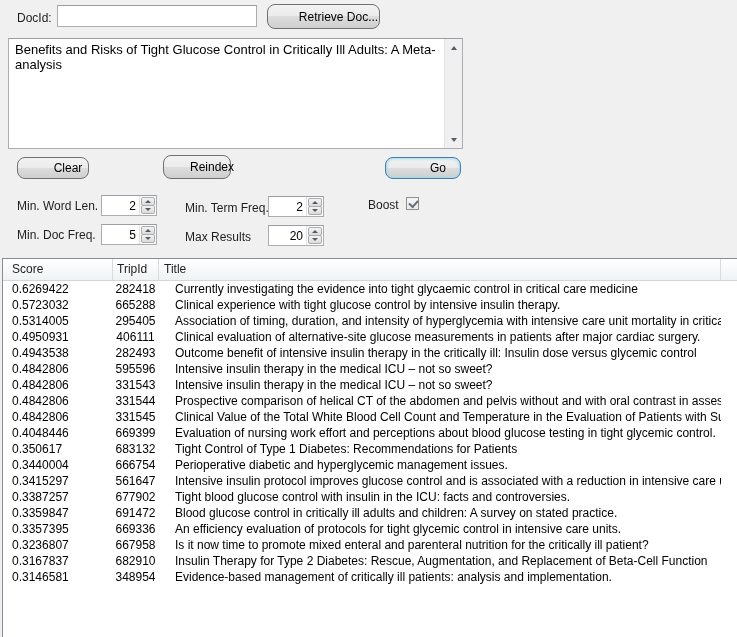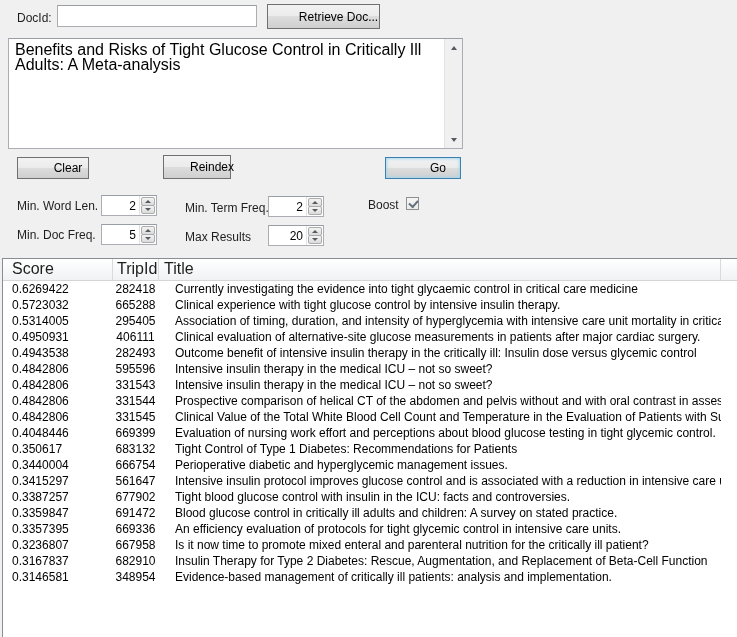--- a/index.html
+++ b/index.html
@@ -19,21 +19,21 @@
     border:1px solid #ABADB3;
     border-top-color:#999EA6;
     box-sizing:border-box;
   }
   #docid-input{left:57px;top:5px;width:200px;height:22px;padding:2px 5px;font:12px "Liberation Sans",sans-serif;outline:none;}
 
   
   .btn{
     box-sizing:border-box;
     border:1px solid #707070;
-    border-radius:0;
+    border-radius:8px;
     background:linear-gradient(to bottom,#F2F2F2 0%,#EBEBEB 50%,#DDDDDD 50%,#CFCFCF 100%);
     font:12px "Liberation Sans",sans-serif;color:#000;
     text-align:right;display:flex;align-items:center;justify-content:center;
     cursor:default;
     padding-left:30px;
   }
   .btn-default{
     border:1px solid #3C7FB1;
     box-shadow:inset 0 0 3px 1px #A8D8EB;
   }
@@ -43,21 +43,21 @@
   #go-btn{left:385px;top:157px;width:76px;height:22px;}
 
   
   #query-box{
     left:8px;top:38px;width:455px;height:111px;
     background:#fff;border:1px solid #ABADB3;border-top-color:#999EA6;
     box-sizing:border-box;
   }
   #query-text{
     position:absolute;left:0;top:0;right:17px;bottom:0;
-    padding:3px 6px;line-height:15px;font-size:16px;color:#000;
+    padding:3px 6px;line-height:15px;font-size:13px;color:#000;
     white-space:pre-wrap;overflow:hidden;
   }
   .vscroll{
     position:absolute;top:0;right:0;bottom:0;width:17px;
     background:#F0F0F0;border-left:1px solid #E3E3E3;
   }
   .sb-btn{position:absolute;left:0;width:17px;height:17px;display:flex;align-items:center;justify-content:center;}
   .sb-up{top:0;} .sb-down{bottom:0;}
 
   
@@ -104,21 +104,21 @@
   }
   .lv-header{
     position:absolute;left:0;top:0;right:0;height:21px;
     background:linear-gradient(to bottom,#FFFFFF,#F6F7F8 60%,#F1F2F4);
     border-bottom:1px solid #D5D5D5;
     display:flex;
   }
   .lv-hcell{
     box-sizing:border-box;height:21px;line-height:20px;
     border-right:1px solid #D9DADD;
-    font-size:16px;color:#1E1E1E;
+    font-size:12px;color:#1E1E1E;
     padding:0 4px;overflow:hidden;white-space:nowrap;
   }
   .lv-hcell.score{width:110px;padding-left:9px;}
   .lv-hcell.tripid{width:46px;text-align:right;padding-right:20px;}
   .lv-hcell.title{width:562px;padding-left:5px;}
   .lv-hcell.filler{flex:1;border-right:none;}
   .lv-body{position:absolute;left:0;top:22px;right:0;bottom:0;overflow:hidden;}
   .lv-row{display:flex;height:16px;line-height:16px;font-size:12px;white-space:nowrap;}
   .lv-cell{box-sizing:border-box;overflow:hidden;}
   .lv-cell.score{width:110px;padding-left:9px;}

